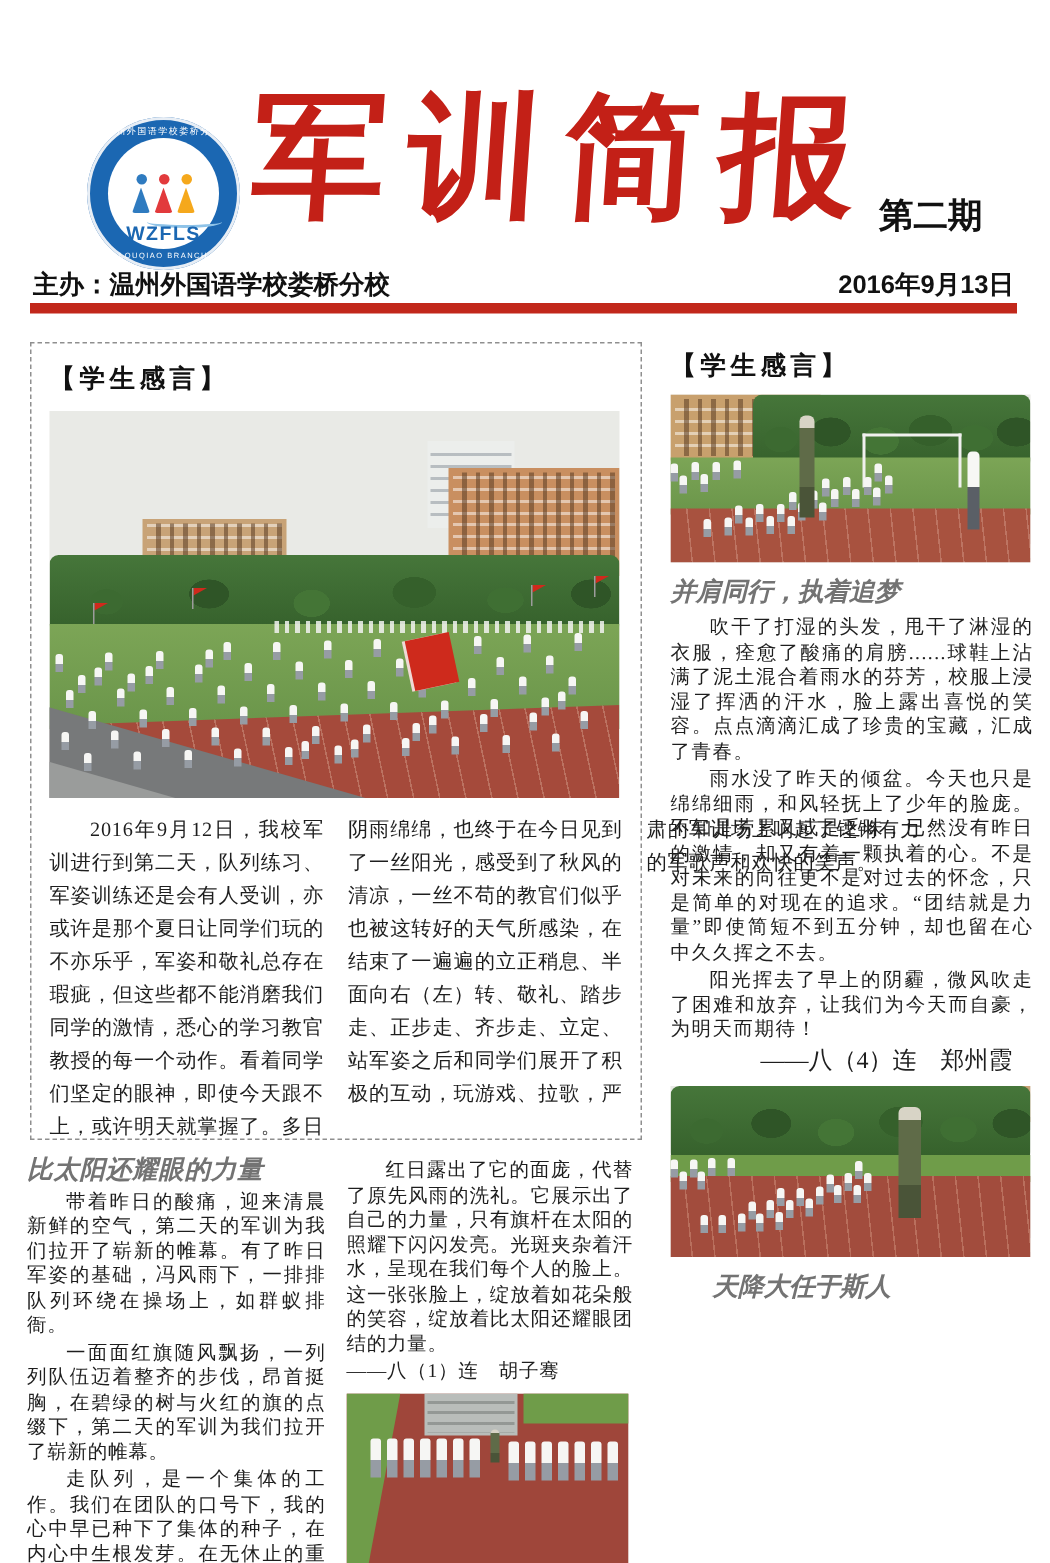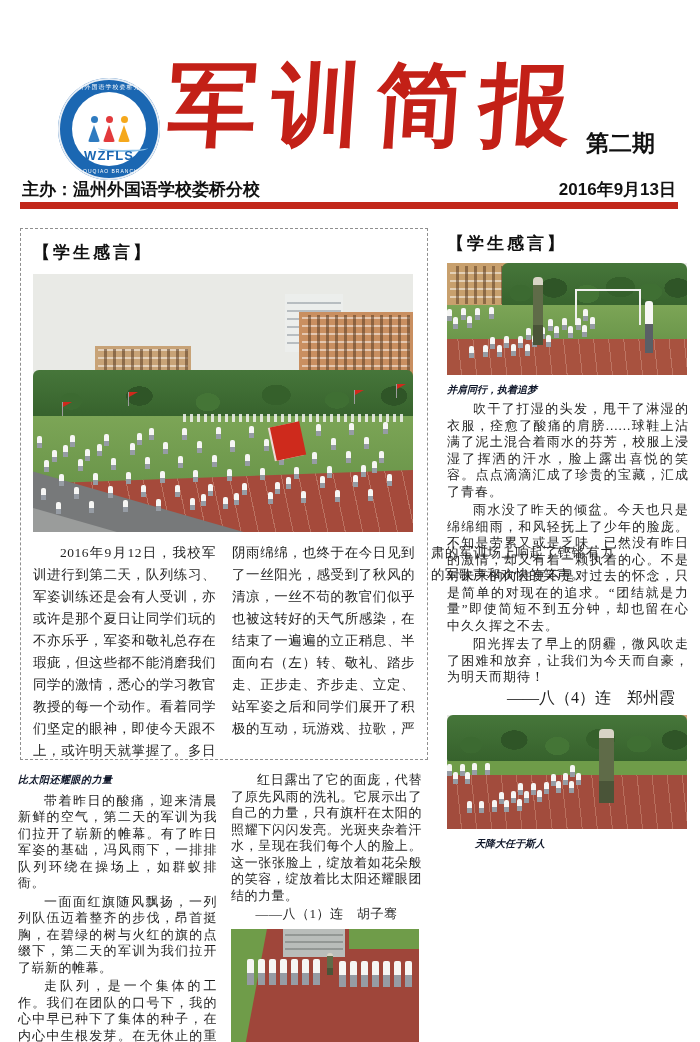--- a/index.html
+++ b/index.html
@@ -39,24 +39,24 @@
   .news-box{position:absolute;left:20px;top:196px;width:408px;height:532px;box-sizing:border-box;
         border:1px dashed #8f8f8f;padding:10px 12px;background:#fff;}
   .sec-head{margin:2px 0 10px;font-size:17px;font-weight:bold;letter-spacing:3px;color:#111;}
   .cols{margin-top:10px;height:228px;column-count:2;column-gap:16px;column-fill:auto;
         font-size:13.5px;line-height:22px;letter-spacing:.5px;text-align:justify;}
   .cols p{margin:0;text-indent:2em;}
 
   
   .bottom-article{position:absolute;left:18px;top:740px;width:412px;display:flex;gap:14px;}
   .ba-col{width:199px;font-size:13px;line-height:16.5px;letter-spacing:.5px;text-align:justify;}
-  .art-title{margin:0 0 4px;font-size:10px;font-weight:bold;font-style:italic;color:#0f172a;}
+  .art-title{margin:0 0 4px;font-size:17px;font-weight:bold;font-style:italic;color:#737373;}
   .ba-col p{margin:0 0 2px;text-indent:2em;}
   .sig{margin-top:2px;text-align:right;padding-right:14px;}
-  .sig.center{text-align:center;padding-right:0;}
+  .sig.center{text-align:left;padding-right:0;}
 
   
   .right-col{position:absolute;left:447px;top:196px;width:242px;}
   .right-col .sec-head{margin:4px 0 8px;}
   .right-col article p{margin:0 0 2px;text-indent:2em;font-size:13px;line-height:16.5px;
         letter-spacing:1px;text-align:justify;}
   .right-col .art-title{margin:8px 0 4px;}
   .right-col .art-title.indent{margin-left:28px;}
 
   

